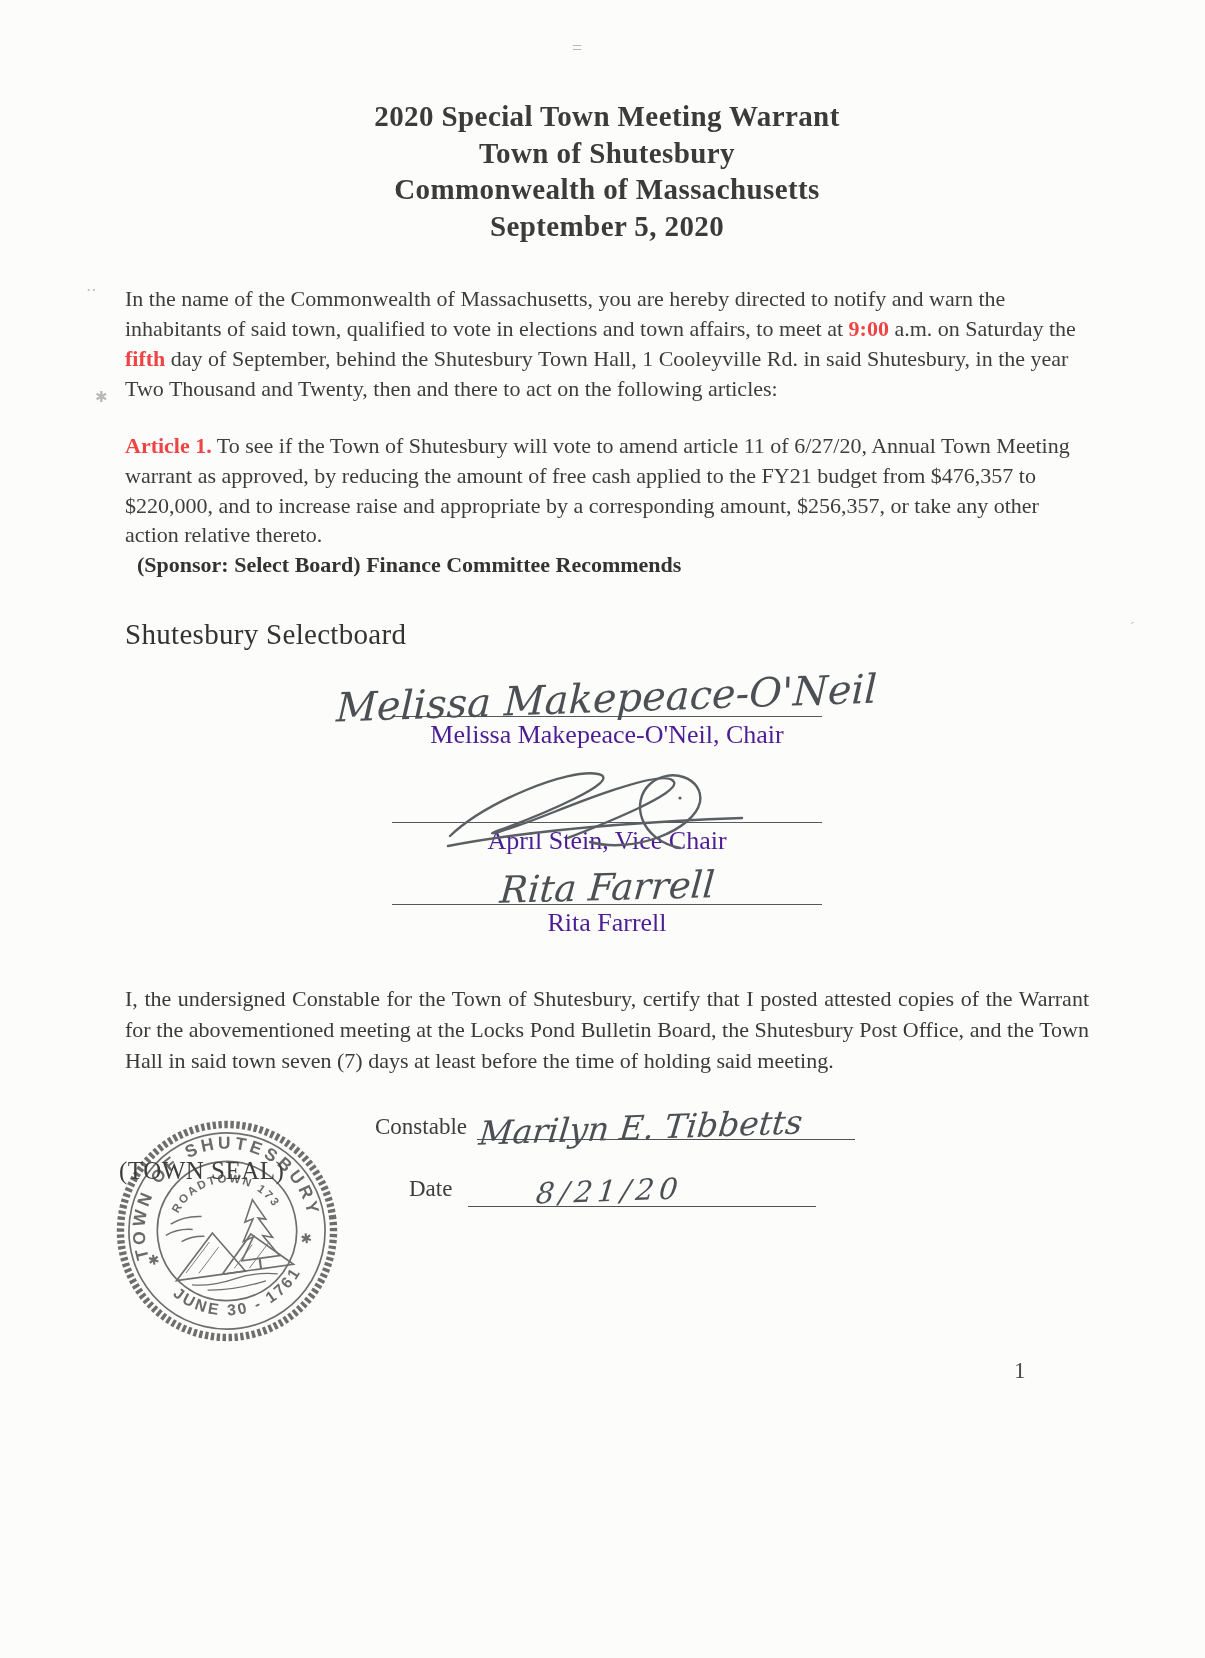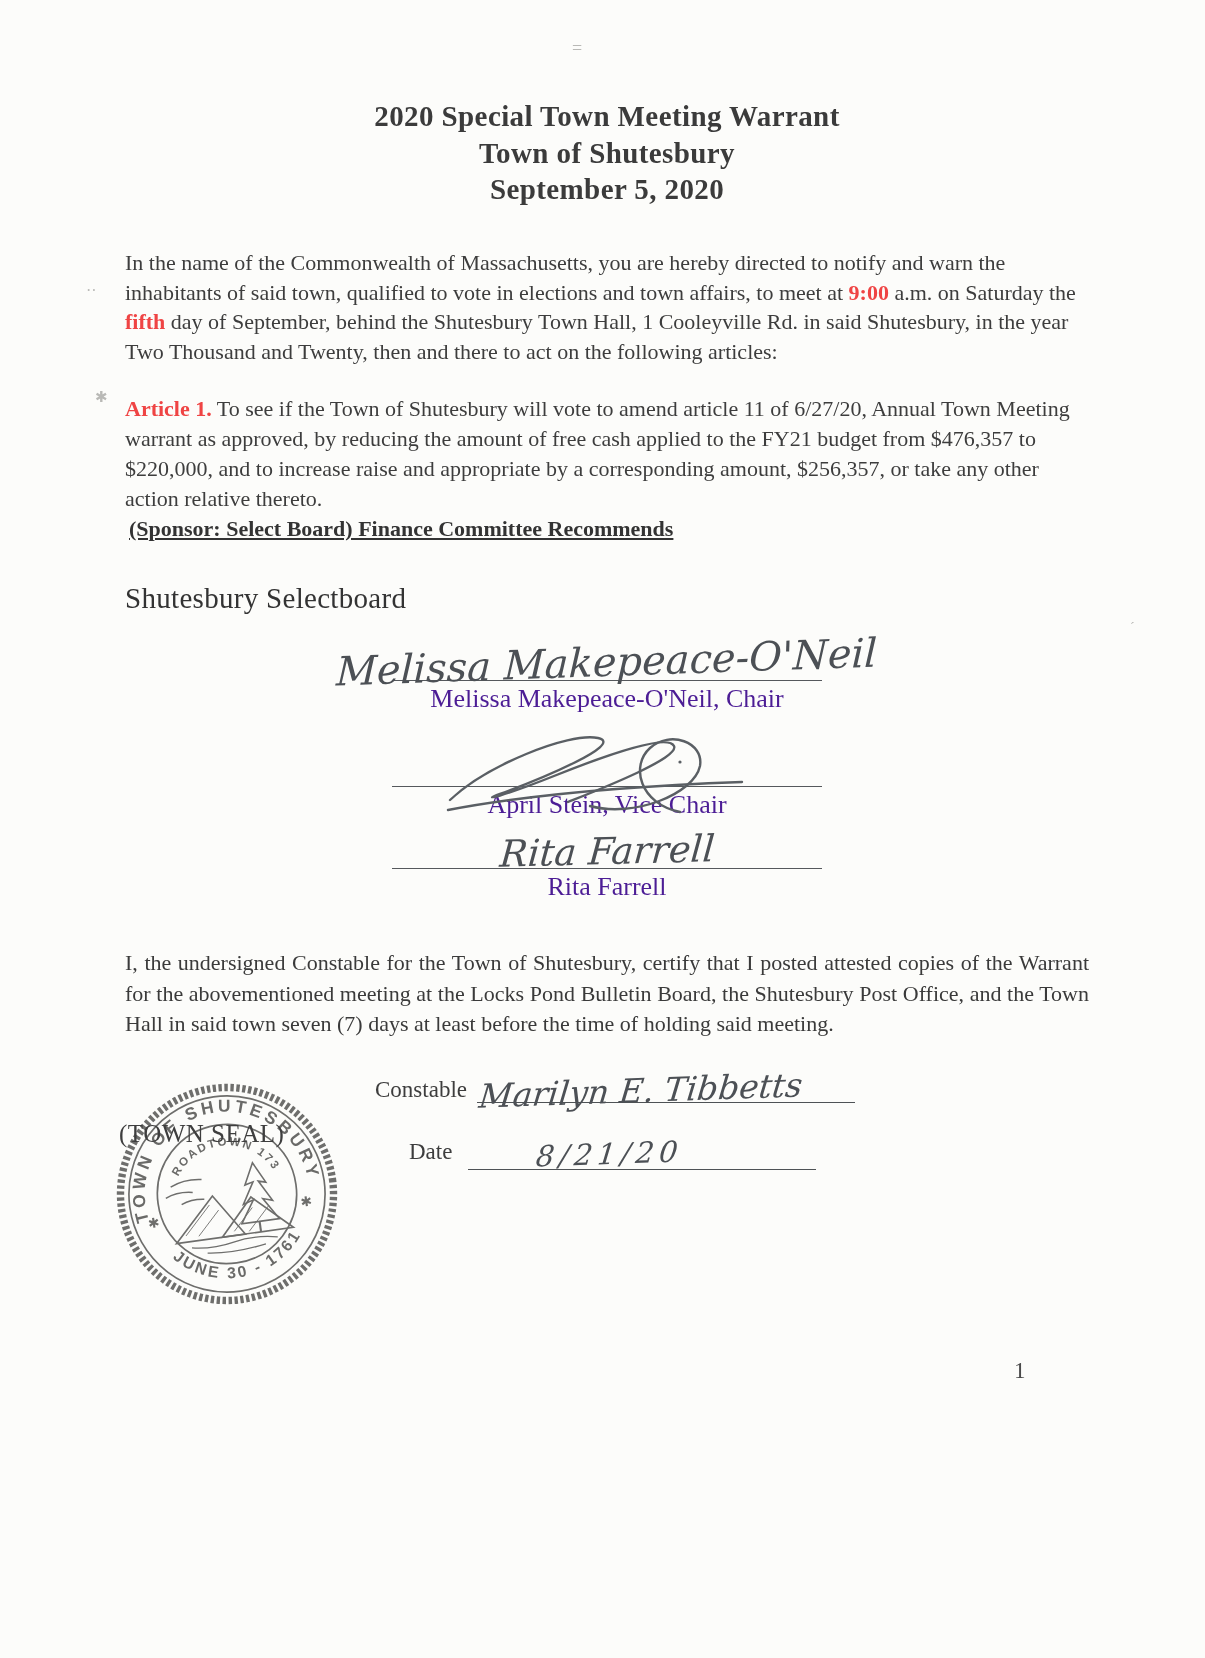--- a/index.html
+++ b/index.html
@@ -28,22 +28,21 @@
     line-height:1.36;
     margin:0 0 27px 0;
     color:#3d3d3d;
   }
   .para strong { color:#ef4444; }
   .article-para { margin-bottom:2px; }
   .sponsor-line {
     font-weight:bold;
     font-size:22px;
     color:#333;
-    margin:0 0 10px 4px;
-    text-decoration:underline;
+    margin:0 0 10px 12px;
   }
   .board-heading {
     text-align:left;
     font-weight:normal;
     font-size:29px;
     color:#333;
     margin:40px 0 24px 0;
     letter-spacing:0.3px;
   }
   .sig-block { width:620px; margin:0 auto; text-align:center; }
@@ -132,20 +131,21 @@
 <div class="page">
 
   <div class="artifact" style="left:572px; top:38px; font-size:18px;">=</div>
   <div class="artifact" style="left:86px; top:282px; font-size:16px;">··</div>
   <div class="artifact" style="left:95px; top:388px; font-size:15px;">✱</div>
   <div class="artifact" style="left:1130px; top:620px; font-size:14px;">´</div>
 
   <div class="title-block">
     <div>2020 Special Town Meeting Warrant</div>
     <div>Town of Shutesbury</div>
+    <div>Commonwealth of Massachusetts</div>
     <div>September 5, 2020</div>
   </div>
 
 
   <p class="para"><span>In the name of the Commonwealth of Massachusetts, you are hereby directed to notify and warn the inhabitants of said town, qualified to vote in elections and town affairs, to meet at </span><strong>9:00</strong><span> a.m. on Saturday the </span><strong>fifth</strong><span> day of September, behind the Shutesbury Town Hall, 1 Cooleyville Rd. in said Shutesbury, in the year Two Thousand and Twenty, then and there to act on the following articles:</span></p>
 
   <p class="para article-para"><strong>Article 1.</strong><span> To see if the Town of Shutesbury will vote to amend article 11 of 6/27/20, Annual Town Meeting warrant as approved, by reducing the amount of free cash applied to the FY21 budget from $476,357 to $220,000, and to increase raise and appropriate by a corresponding amount, $256,357, or take any other action relative thereto.</span></p>
 
   <p class="sponsor-line">(Sponsor: Select Board) Finance Committee Recommends</p>
 

